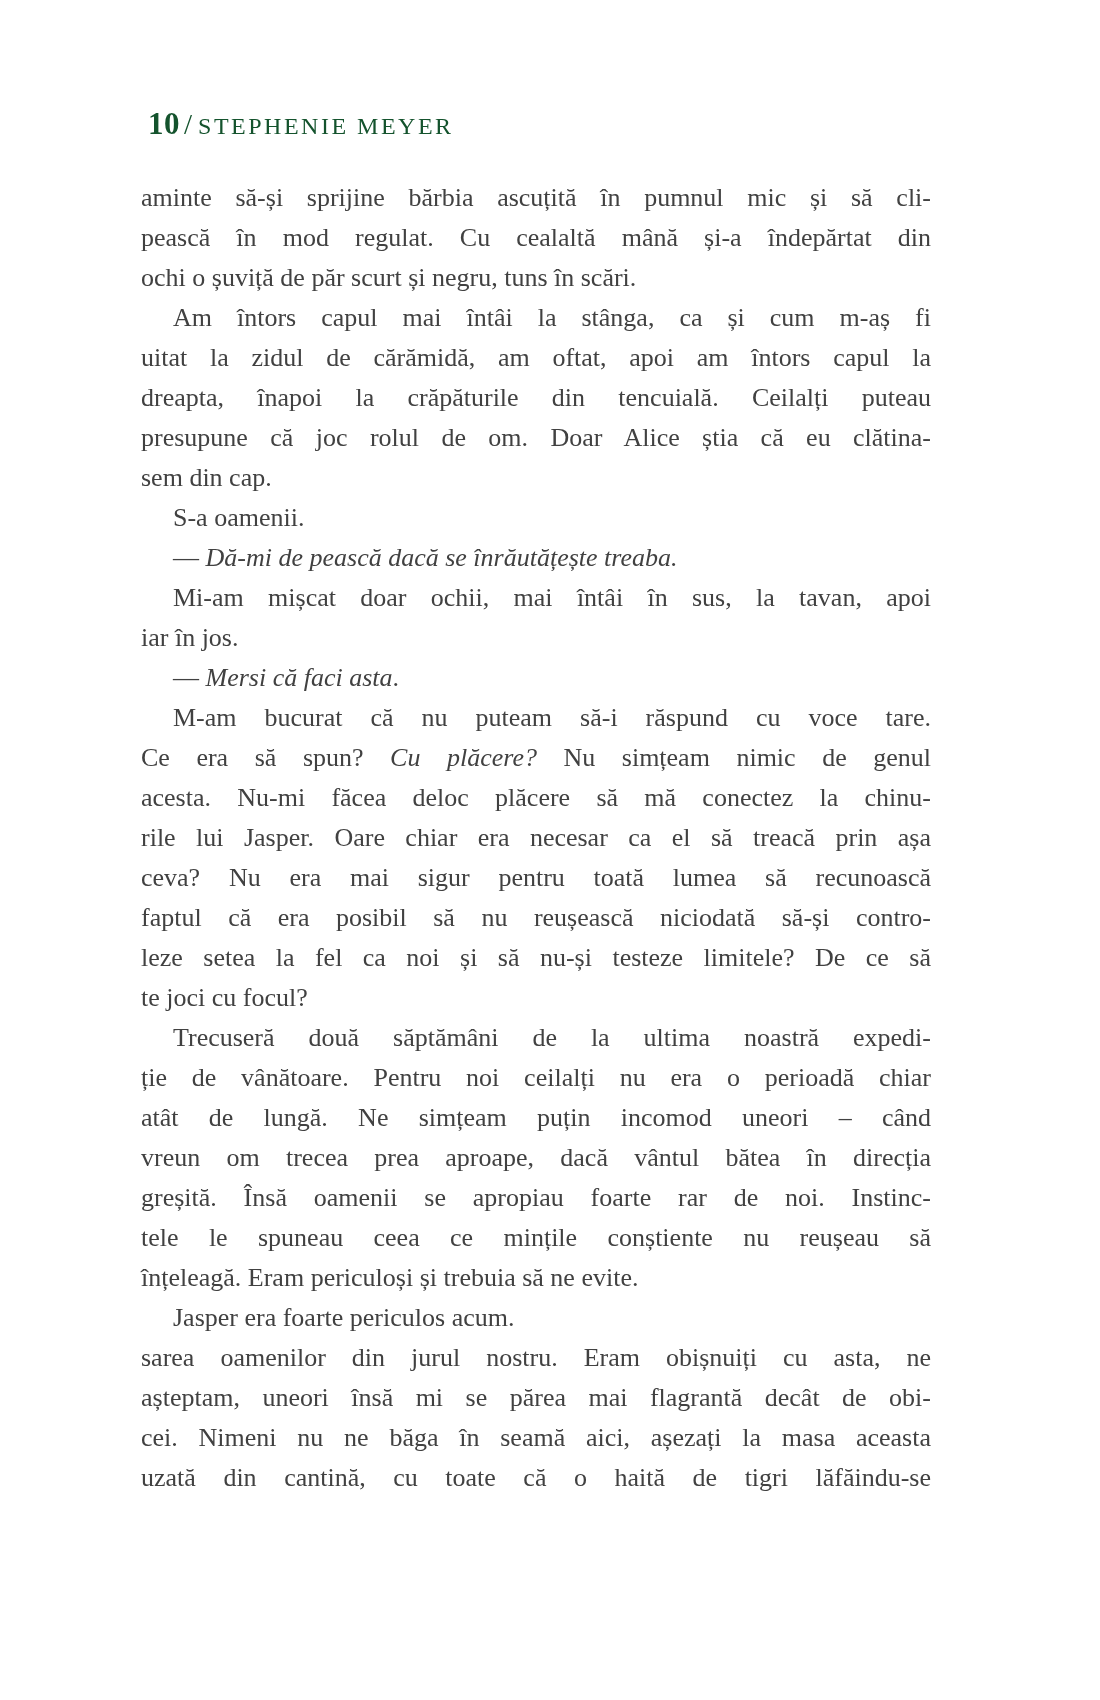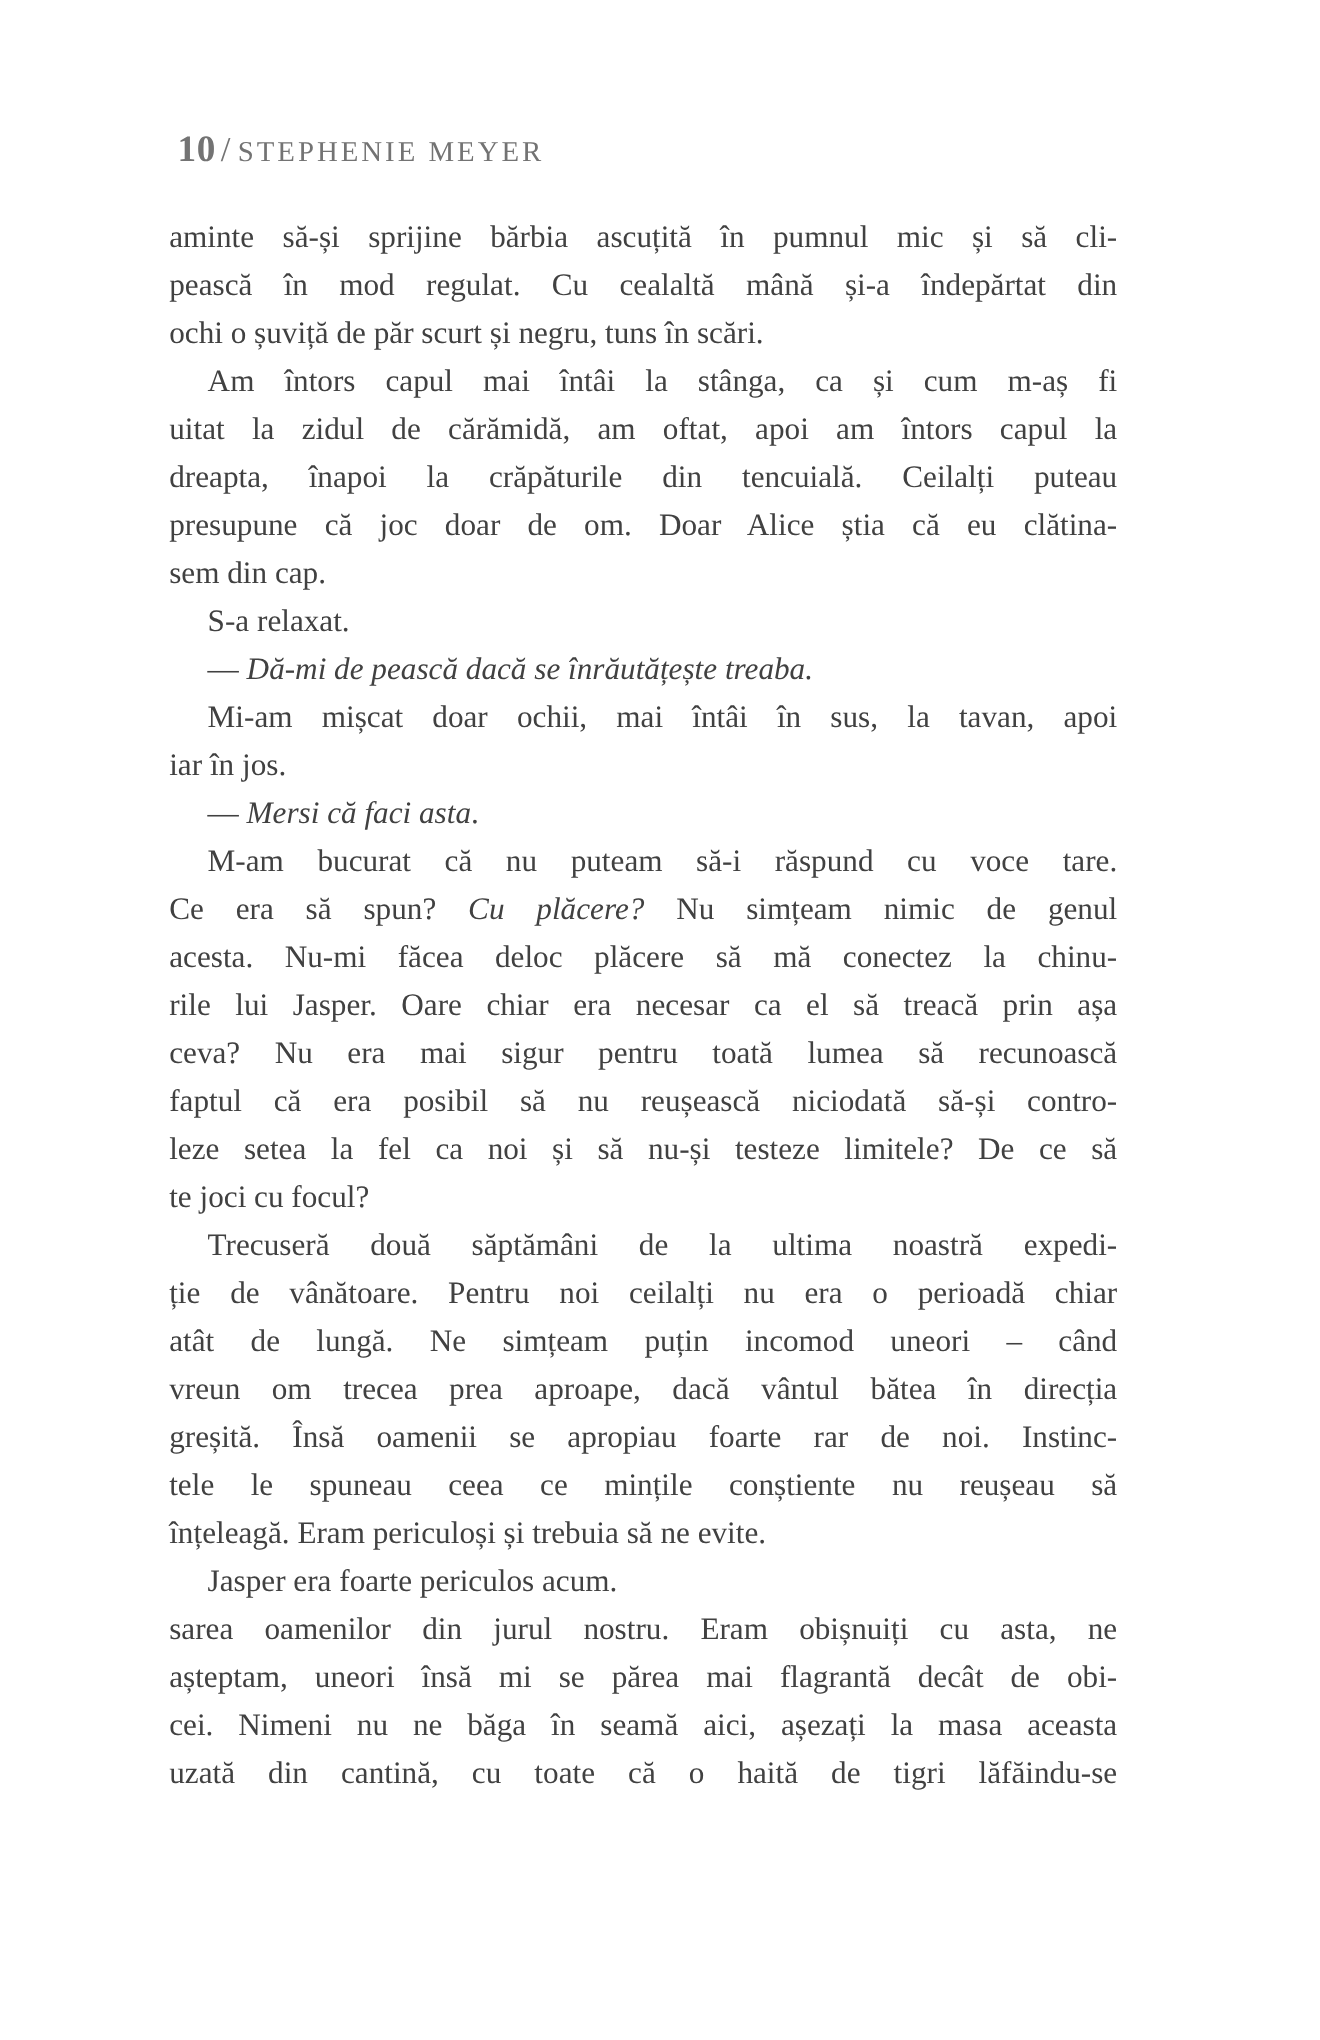--- a/index.html
+++ b/index.html
@@ -14,21 +14,21 @@
     background: #ffffff;
     font-family: "Liberation Serif", "DejaVu Serif", serif;
     color: #424242;
     overflow: hidden;
   }
   .running-header {
     position: absolute;
     left: 148px;
     top: 106px;
     white-space: nowrap;
-    color: #737373;
+    color: #14532d;
   }
   .running-header .page-number {
     font-weight: bold;
     font-size: 31px;
     letter-spacing: 0.5px;
   }
   .running-header .separator {
     font-size: 29px;
     padding: 0 6px 0 4px;
     font-weight: normal;
@@ -76,23 +76,23 @@
   <div class="running-header">
     <span class="page-number">10</span><span class="separator">/</span><span class="running-title">STEPHENIE MEYER</span>
   </div>
   <div class="body-text">
       <div class="text-line justify"><span>aminte să-și sprijine bărbia ascuțită în pumnul mic și să cli-</span></div>
       <div class="text-line justify"><span>pească în mod regulat. Cu cealaltă mână și-a îndepărtat din</span></div>
       <div class="text-line left"><span>ochi o șuviță de păr scurt și negru, tuns în scări.</span></div>
       <div class="text-line justify indent"><span>Am întors capul mai întâi la stânga, ca și cum m-aș fi</span></div>
       <div class="text-line justify"><span>uitat la zidul de cărămidă, am oftat, apoi am întors capul la</span></div>
       <div class="text-line justify"><span>dreapta, înapoi la crăpăturile din tencuială. Ceilalți puteau</span></div>
-      <div class="text-line justify"><span>presupune că joc doar de om. Doar Alice știa că eu clătina-</span></div>
+      <div class="text-line justify"><span>presupune că joc rolul de om. Doar Alice știa că eu clătina-</span></div>
       <div class="text-line left"><span>sem din cap.</span></div>
-      <div class="text-line left indent"><span>S-a relaxat.</span></div>
+      <div class="text-line left indent"><span>S-a oamenii.</span></div>
       <div class="text-line left indent"><span>— </span><em>Dă-mi de pească dacă se înrăutățește treaba.</em></div>
       <div class="text-line justify indent"><span>Mi-am mișcat doar ochii, mai întâi în sus, la tavan, apoi</span></div>
       <div class="text-line left"><span>iar în jos.</span></div>
       <div class="text-line left indent"><span>— </span><em>Mersi că faci asta</em><span>.</span></div>
       <div class="text-line justify indent"><span>M-am bucurat că nu puteam să-i răspund cu voce tare.</span></div>
       <div class="text-line justify"><span>Ce era să spun? </span><em>Cu plăcere?</em><span> Nu simțeam nimic de genul</span></div>
       <div class="text-line justify"><span>acesta. Nu-mi făcea deloc plăcere să mă conectez la chinu-</span></div>
       <div class="text-line justify"><span>rile lui Jasper. Oare chiar era necesar ca el să treacă prin așa</span></div>
       <div class="text-line justify"><span>ceva? Nu era mai sigur pentru toată lumea să recunoască</span></div>
       <div class="text-line justify"><span>faptul că era posibil să nu reușească niciodată să-și contro-</span></div>

